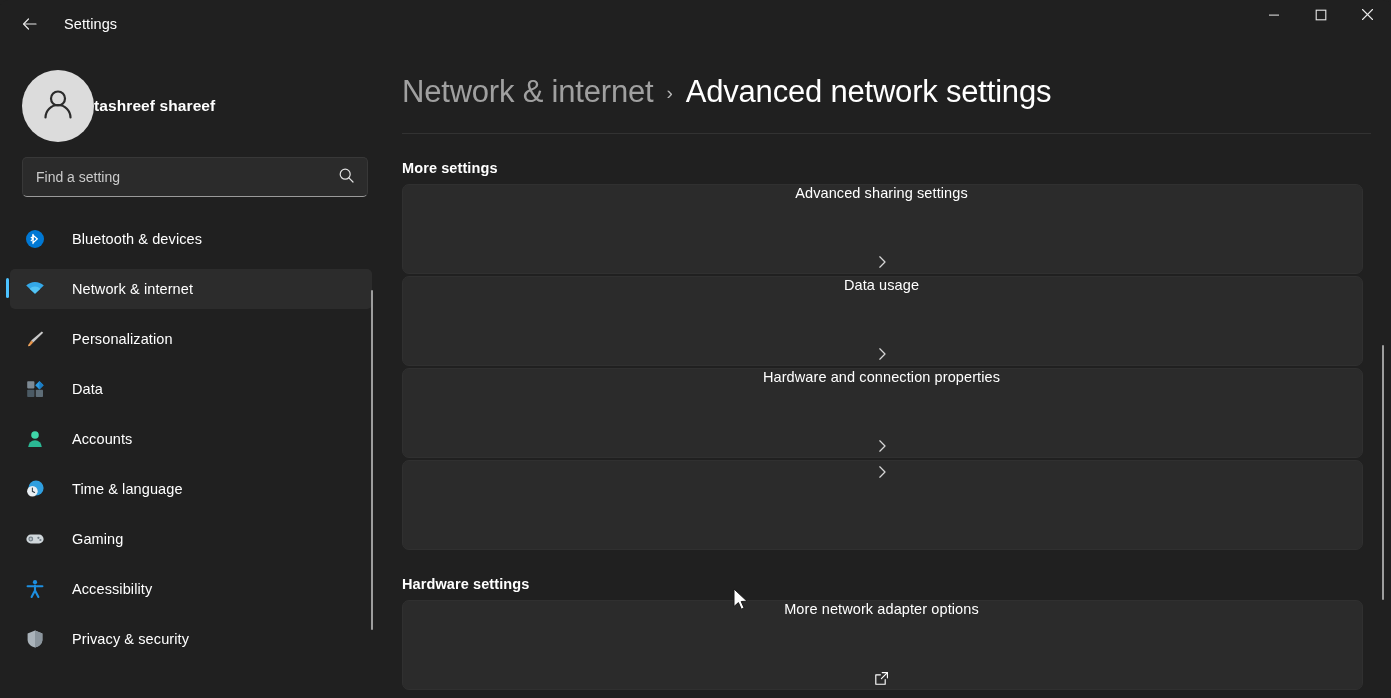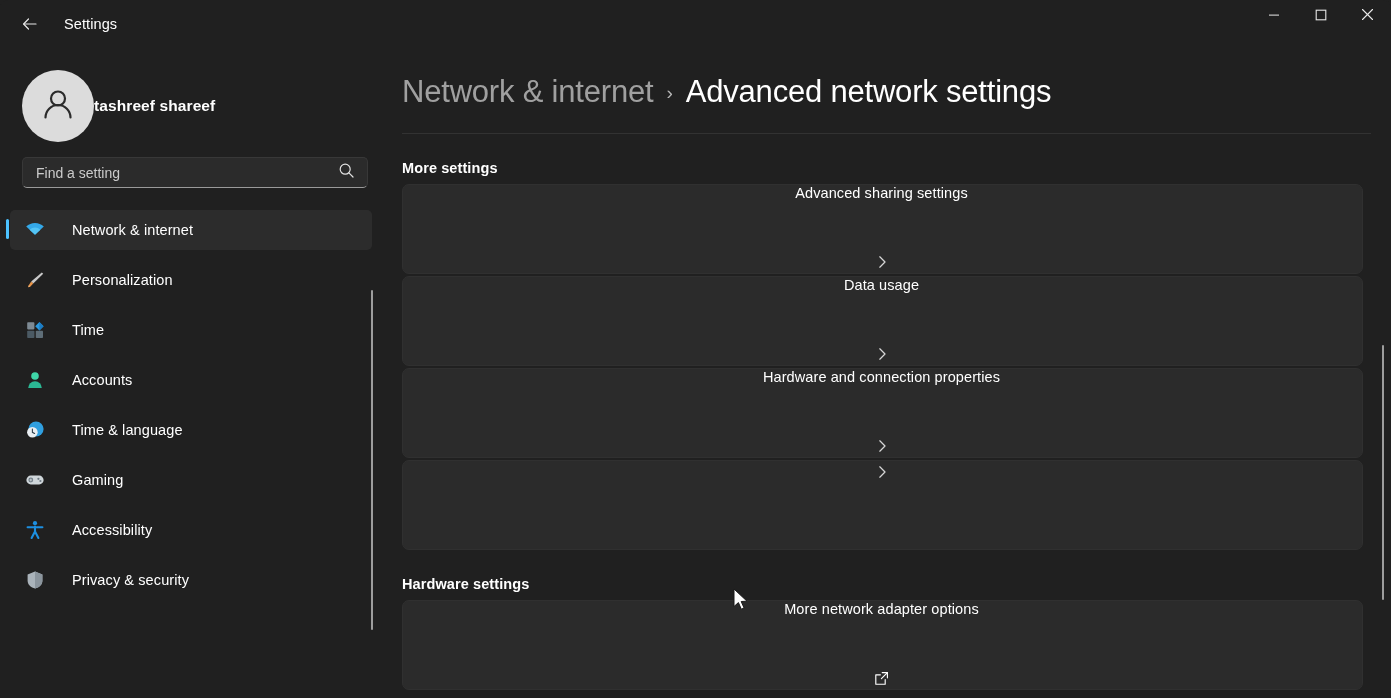--- a/index.html
+++ b/index.html
@@ -83,21 +83,21 @@
   }
   .account-name {
     font-size: 15.5px;
     font-weight: bold;
     color: #ffffff;
     letter-spacing: .1px;
   }
 
   .search-wrap {
     margin: 13px 20px 0 22px;
-    height: 31px;
+    height: 40px;
     background: #2b2b2b;
     border: 1px solid #383838;
     border-bottom: 1px solid #9a9a9a;
     border-radius: 5px;
     display: flex;
     align-items: center;
     padding: 0 12px 0 13px;
     cursor: text;
   }
   .search-input {
@@ -325,20 +325,30 @@
       <span>
         <svg width="17" height="17" viewBox="0 0 17 17" fill="none" stroke="#e2e2e2" stroke-width="1.2" stroke-linecap="round">
           <circle cx="7.2" cy="7.2" r="5"></circle>
             <path d="M10.9 10.9 L15 15"></path>
         </svg>
       </span>
     </div>
 
     <div class="navlist">
 
+      <div class="nav-item">
+        <span class="nav-icon">
+          <svg width="20" height="20" viewBox="0 0 20 20">
+            <circle cx="10" cy="10" r="9" fill="#0078d4"></circle>
+            <path d="M8 6.2 L12.4 9.9 L8 13.8 M8 6.2 L8 14.6 M12.4 9.9 L8 13.8" fill="none" stroke="#ffffff" stroke-width="1.25" stroke-linejoin="round" stroke-linecap="round"></path>
+            <path d="M8 5.4 L8 9.9 L6.2 8.3 M8 9.9 L6.2 11.6" fill="none" stroke="#ffffff" stroke-width="1.25" stroke-linecap="round"></path>
+          </svg>
+        </span>
+        <span class="nav-label">Bluetooth &amp; devices</span>
+      </div>
 
       <div class="nav-item selected">
         <span class="nav-icon">
           <svg width="22" height="22" viewBox="0 0 22 22">
             <path d="M11 15.8 L2.2 7.6 a12.6 12.6 0 0 1 17.6 0 Z" fill="#34a8e8"></path>
             <path d="M11 15.8 L5.6 10.7 a8 8 0 0 1 10.8 0 Z" fill="#53c4f5"></path>
           </svg>
         </span>
         <span class="nav-label">Network &amp; internet</span>
       </div>
@@ -357,21 +367,21 @@
       <div class="nav-item">
         <span class="nav-icon">
           <svg width="20" height="20" viewBox="0 0 20 20">
             <rect x="2.2" y="2.2" width="7.2" height="7.2" rx="0.8" fill="#7d8a94"></rect>
             <rect x="2.2" y="10.8" width="7.2" height="7.2" rx="0.8" fill="#4b5a64"></rect>
             <rect x="10.8" y="10.8" width="7.2" height="7.2" rx="0.8" fill="#5e6d77"></rect>
             <path d="M14.4 2.0 L18.6 6.2 L14.4 10.4 L10.2 6.2 Z" fill="#2b9ae0"></path>
             <path d="M14.4 2.0 L18.6 6.2 L14.4 10.4 Z" fill="#1b7cc4"></path>
           </svg>
         </span>
-        <span class="nav-label">Time</span>
+        <span class="nav-label">Data</span>
       </div>
 
       <div class="nav-item">
         <span class="nav-icon">
           <svg width="20" height="20" viewBox="0 0 20 20">
             <circle cx="10" cy="6" r="3.8" fill="#3fd6a8"></circle>
             <path d="M3.2 18 a6.8 6.8 0 0 1 13.6 0 Z" fill="#2bb894"></path>
           </svg>
         </span>
         <span class="nav-label">Accounts</span>

